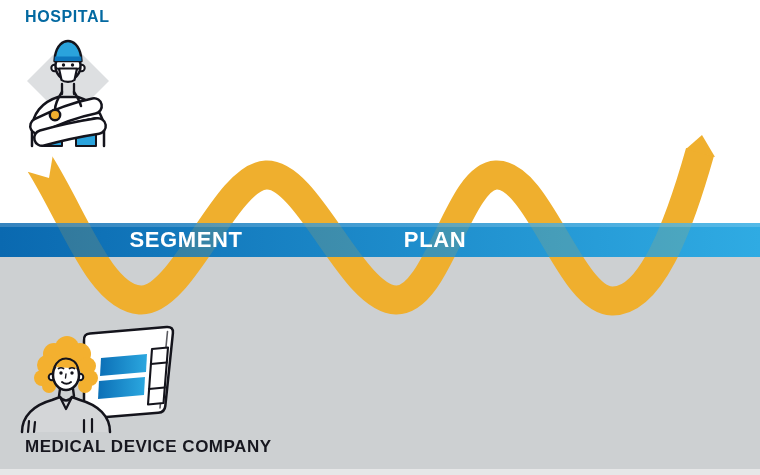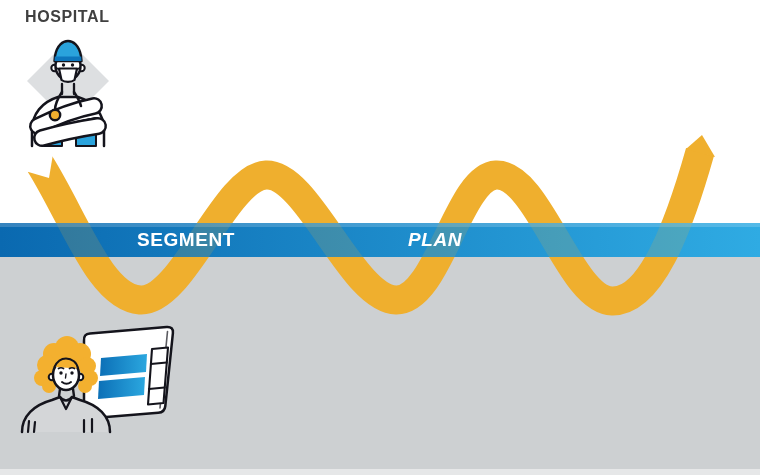--- a/index.html
+++ b/index.html
@@ -5,33 +5,33 @@
   html,body{margin:0;padding:0;background:#ffffff;}
   .canvas{
     position:relative;width:760px;height:475px;overflow:hidden;background:#ffffff;
     font-family:"Liberation Sans",sans-serif;
   }
   .zone-gray{position:absolute;left:0;top:257px;width:760px;height:212px;background:#CDD0D2;z-index:1;}
   .zone-strip{position:absolute;left:0;top:469px;width:760px;height:6px;background:#E6E7E8;z-index:1;}
   svg.scene{position:absolute;left:0;top:0;z-index:2;}
   .top-label{
     position:absolute;left:25px;top:8px;z-index:3;
-    font-size:16px;font-weight:700;letter-spacing:0.6px;color:#404040;text-align:right;
+    font-size:16px;font-weight:700;letter-spacing:0.6px;color:#0369a1;text-align:right;
   }
   .bottom-label{
     position:absolute;left:25px;top:437px;z-index:3;
     font-size:17px;font-weight:700;letter-spacing:0.5px;color:#17171F;
   }
   .band-label{
     position:absolute;top:223px;height:34px;line-height:34px;z-index:3;
     transform:translateX(-50%);
-    color:#ffffff;font-size:19px;font-weight:700;letter-spacing:0.6px;white-space:nowrap;
+    color:#ffffff;font-size:22px;font-weight:700;letter-spacing:0.6px;white-space:nowrap;
   }
   .band-label.segment{left:186px;}
-  .band-label.plan{left:435px;font-style:italic;}
+  .band-label.plan{left:435px;}
   .band-label.design{left:680px;}
 </style>
 </head>
 <body>
 
 <div class="canvas">
 
   <div class="zone-gray"></div>
   <div class="zone-strip"></div>
 
@@ -136,13 +136,14 @@
 
       <path d="M15 103 L14 114 M21 104 L20 114 M70 102 L70 114 M78 101 L78 114" stroke="#14141C" stroke-width="2.2" fill="none"></path>
     </g>
   </svg>
 
   <div class="top-label">HOSPITAL</div>
 
   <div class="band-label segment">SEGMENT</div>
   <div class="band-label plan">PLAN</div>
 
+  <div class="bottom-label">MEDICAL DEVICE COMPANY</div>
 </div>
 
 </body></html>

